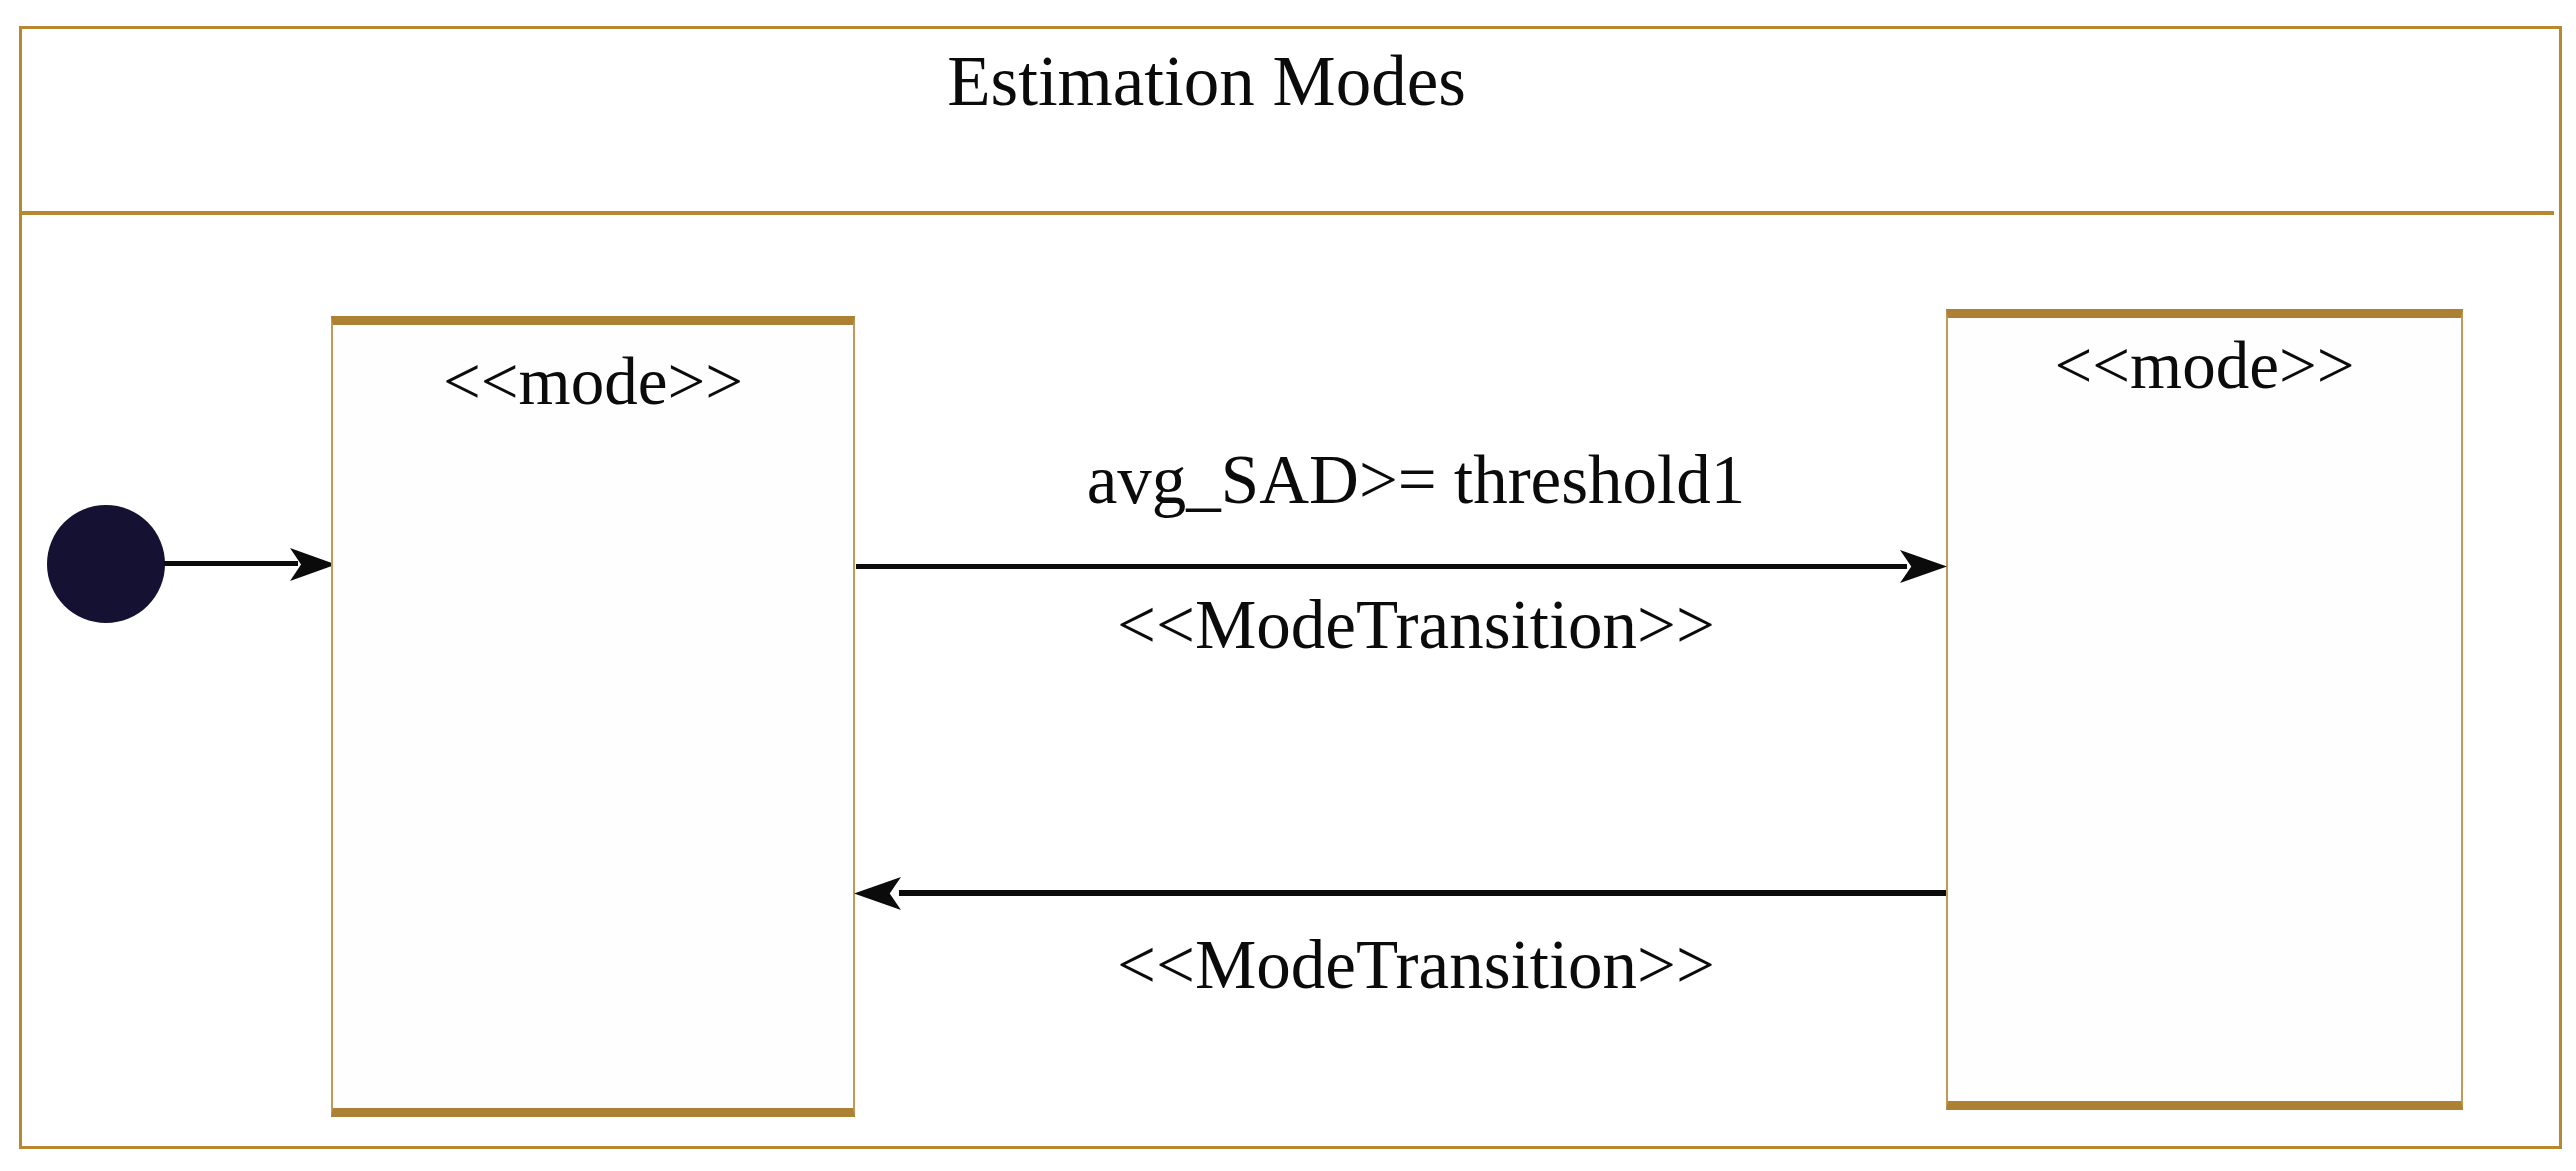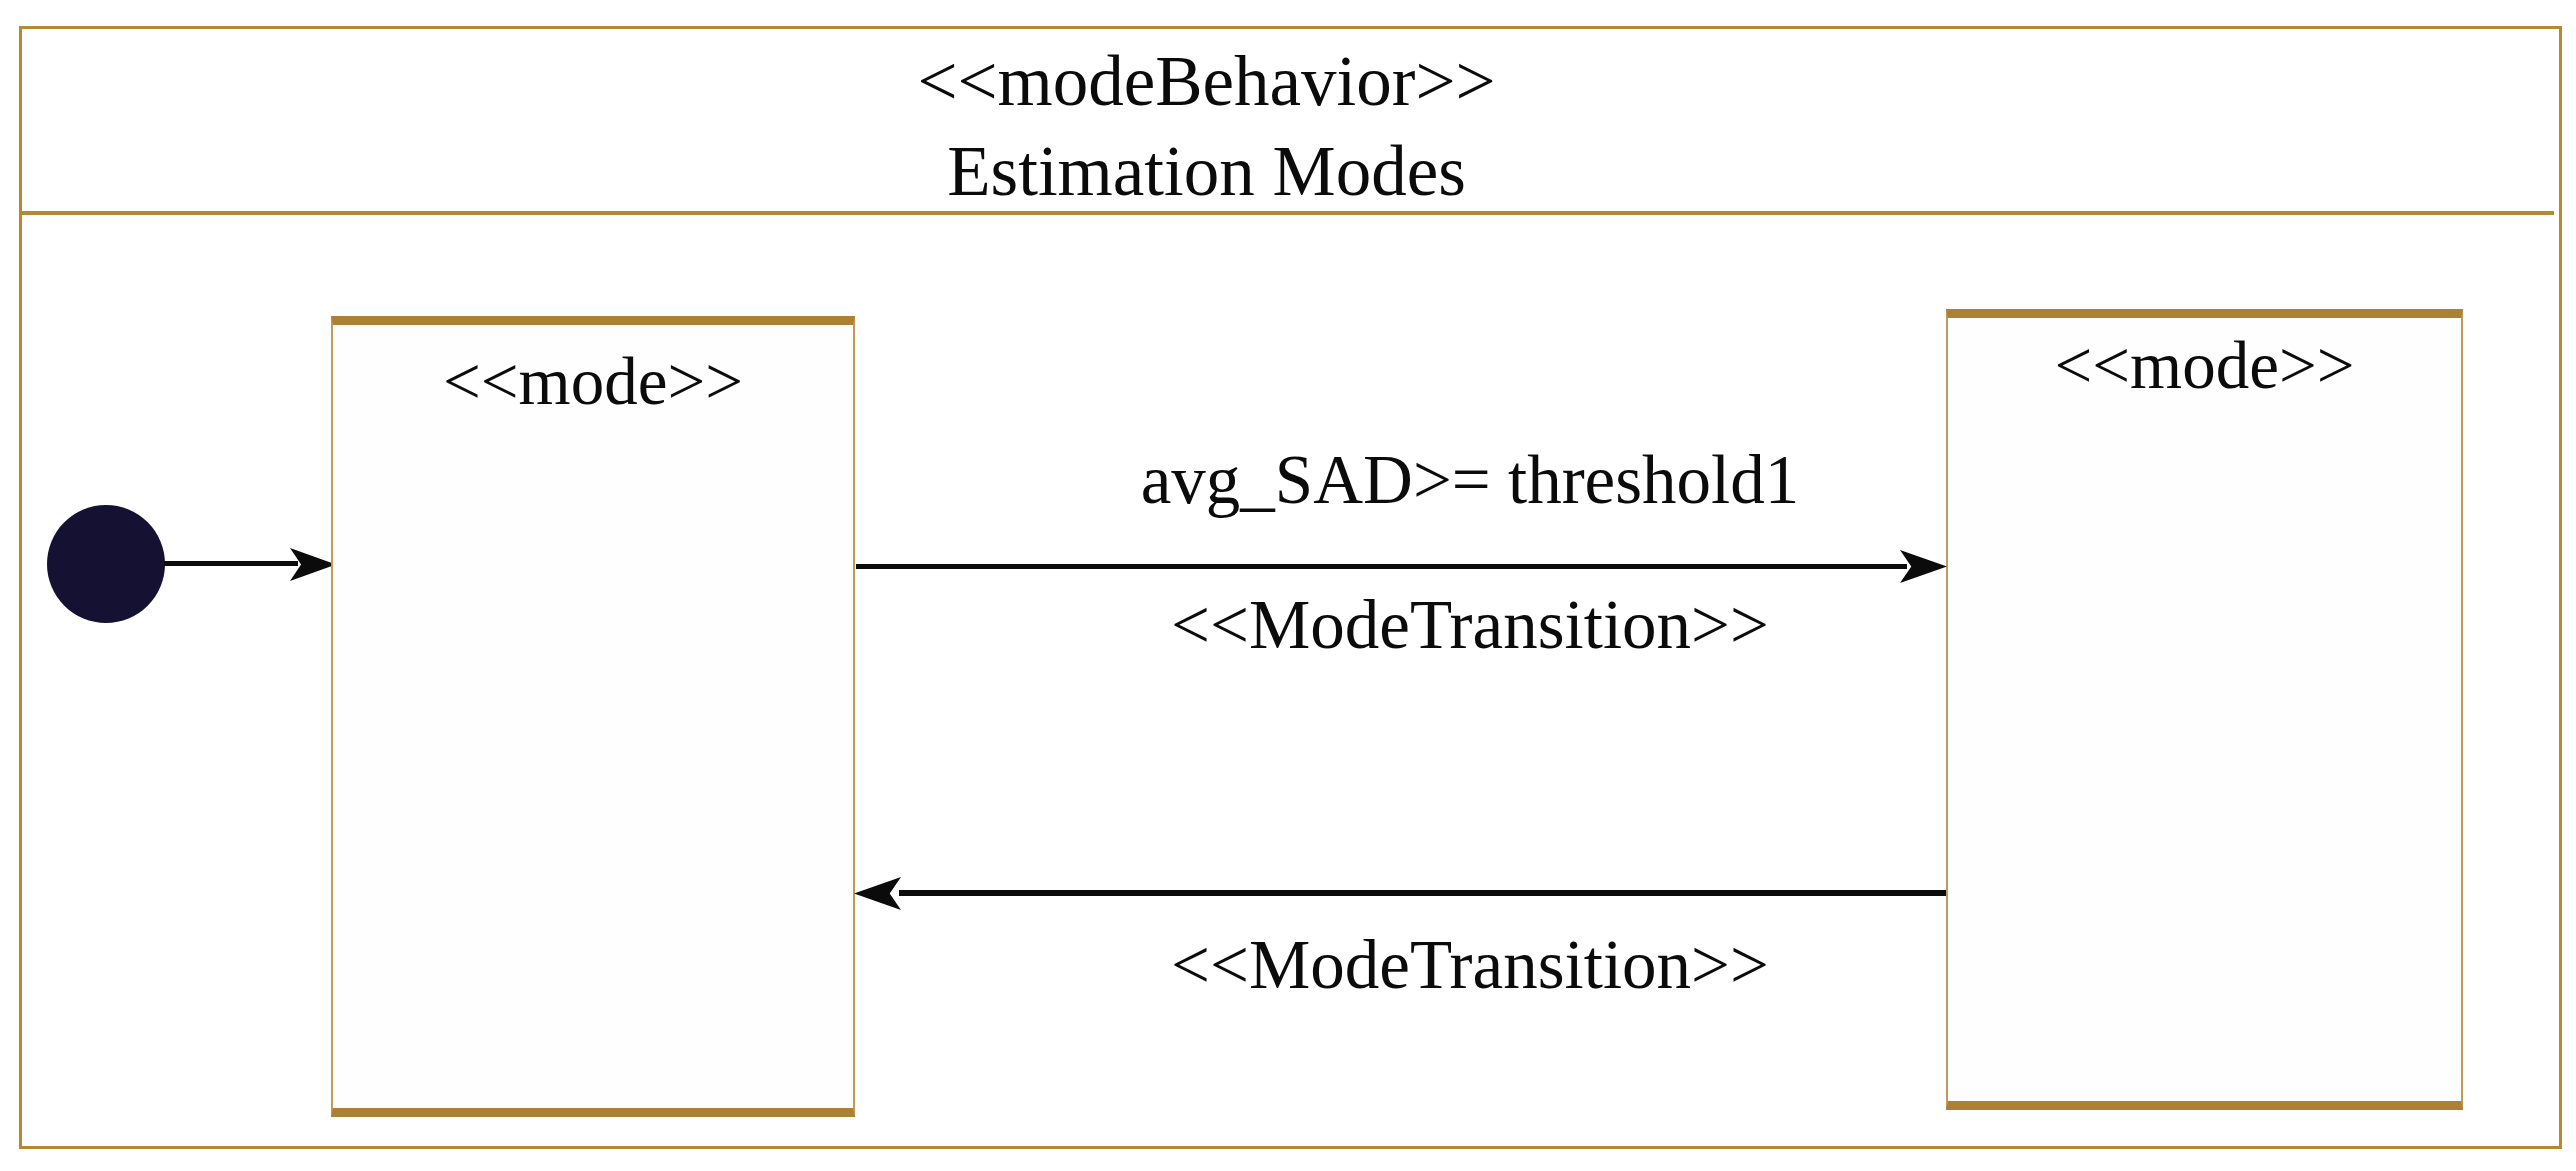--- a/index.html
+++ b/index.html
@@ -91,40 +91,39 @@
 
   .t1-line { left: 856px;  top: 564px; width: 1051px; height: 5.3px; }
   .t1-head { left: 1900px; top: 550px; width: 47px;   height: 33px; }
 
   .t2-line { left: 899px; top: 890px; width: 1047px; height: 6.2px; }
   .t2-head { left: 854px;  top: 877px;  width: 47px;   height: 33px; }
 
   
   .edge-label {
     position: absolute;
-    left: 940px;
+    left: 886px;
     width: 1060px;
     text-align: center;
     font-size: 69px;
     line-height: 1.1;
     white-space: nowrap;
   }
   .guard-1  { top: 443px; }
   .stereo-1 { top: 588px; }
   .guard-2  { top: 784px; }
   .stereo-2 { top: 928px; }
 </style>
 </head>
 <body>
 
 <div class="canvas">
 
   <div class="frame"></div>
   <div class="frame-title">
-    <div>&lt;&lt;modeBehavior&gt;&gt;</div>
     <div>Estimation Modes</div>
   </div>
   <div class="title-separator"></div>
 
   <div class="initial-dot"></div>
   <div class="arrow-line init-line"></div>
   <div class="arrow-head right init-head"></div>
 
   <div class="mode-box gs">
     <div>&lt;&lt;mode&gt;&gt;</div>

